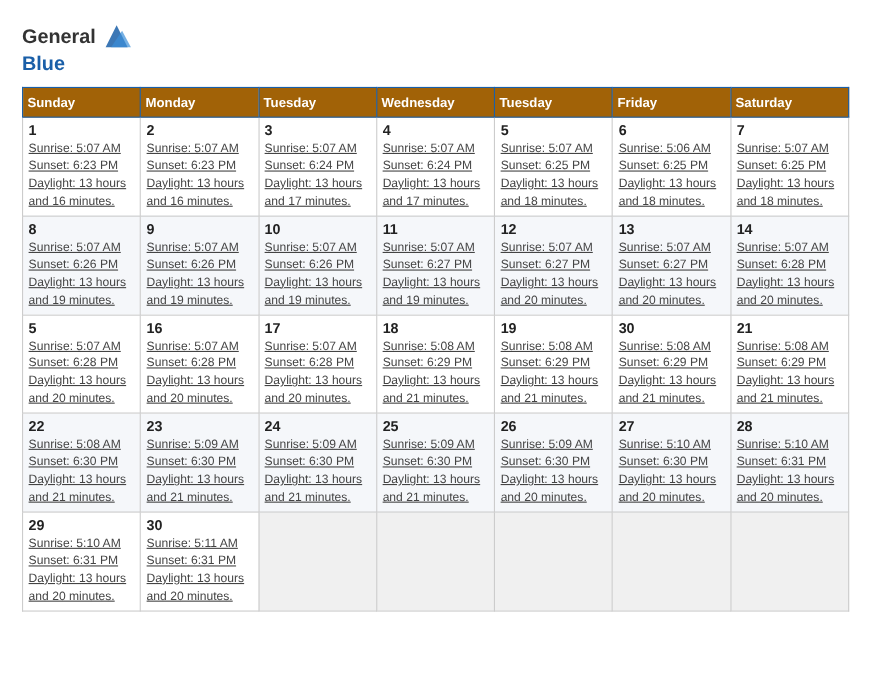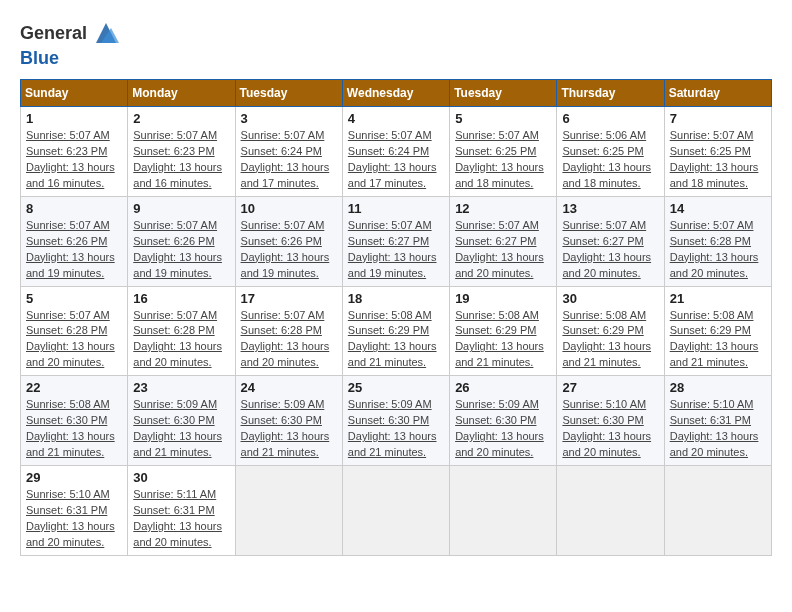--- a/index.html
+++ b/index.html
@@ -123,21 +123,21 @@
   </div>
 
   <table class="calendar">
     <thead>
       <tr id="weekday-header">
           <th>Sunday</th>
           <th>Monday</th>
           <th>Tuesday</th>
           <th>Wednesday</th>
           <th>Tuesday</th>
-          <th>Thursday</th>
+          <th>Friday</th>
           <th>Saturday</th>
         </tr>
     </thead>
     <tbody id="calendar-body">
         <tr>
           <td>
             <span class="day-num">1</span>
             <div class="cell-info">Sunrise: 5:07 AM<br>Sunset: 6:23 PM<br>Daylight: 13 hours and 16 minutes.</div>
           </td>
           <td>

